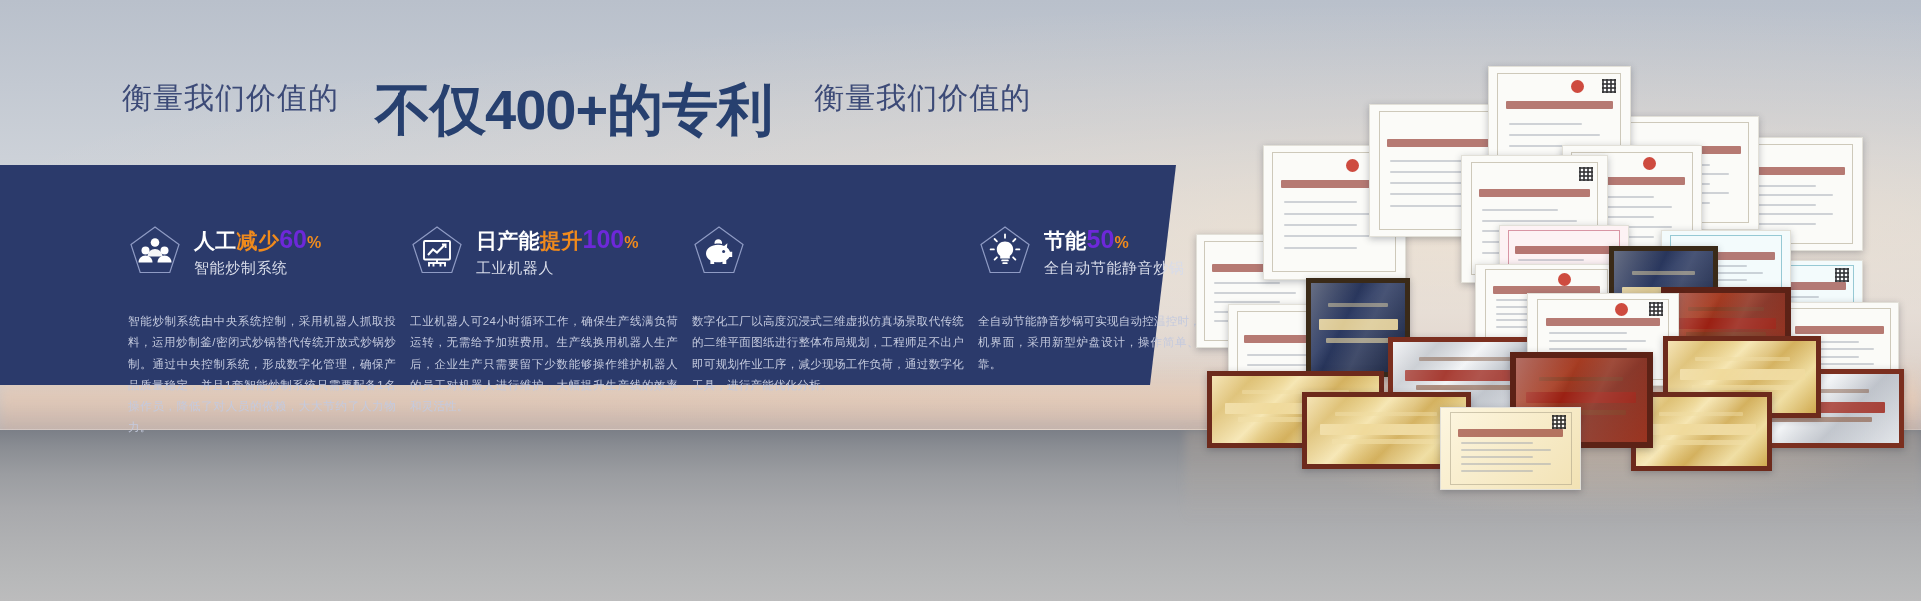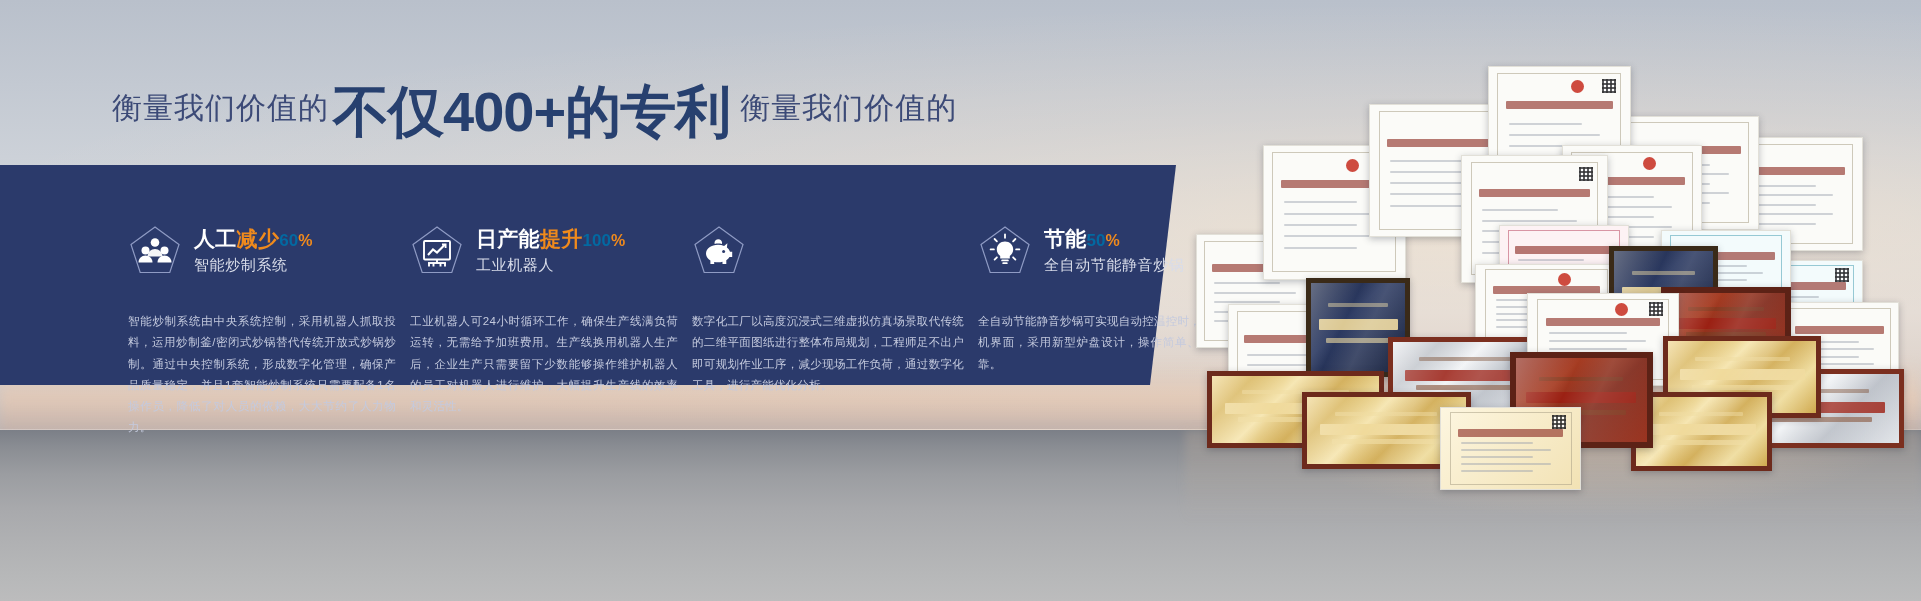--- a/index.html
+++ b/index.html
@@ -51,22 +51,22 @@
     position:absolute;left:1180px;top:430px;width:741px;height:120px;
     background:radial-gradient(60% 100% at 55% 0%, rgba(255,216,180,.40), rgba(255,216,180,0) 72%);
   }
   .bg-horizon{
     position:absolute;left:0;right:0;top:429px;height:2px;
     background:linear-gradient(90deg, rgba(255,255,255,.25), rgba(255,240,225,.55), rgba(255,255,255,.20));
   }
 
   
   .headline{
-    position:absolute;left:112px;top:78px;height:60px;
-    display:flex;align-items:center;white-space:nowrap;
+    position:absolute;left:122px;top:78px;height:60px;
+    display:flex;align-items:flex-start;white-space:nowrap;gap:32px;
   }
   .hl-a{font-size:30px;color:#3c4a77;letter-spacing:1px;font-weight:400;}
   .hl-big{
     font-size:56px;font-weight:700;color:#27406f;
     letter-spacing:-1px;line-height:1;margin:0 4px;
     position:relative;top:4px;
   }
   .hl-b{font-size:30px;color:#3c4a77;letter-spacing:1px;font-weight:400;margin-left:6px;}
   .hl-c{font-size:30px;font-weight:700;color:#f08a1c;letter-spacing:1px;}
 
@@ -98,21 +98,21 @@
     width:54px;height:54px;flex:0 0 54px;margin-right:12px;
     position:relative;
   }
   .penta svg{display:block;}
   .f-titles{display:flex;flex-direction:column;justify-content:center;}
   .f-title{
     font-size:21px;font-weight:700;color:#ffffff;line-height:1.12;
     white-space:nowrap;letter-spacing:.3px;
   }
   .f-title .hl{color:#f08a1c;}
-  .f-title .num{font-size:17px;font-weight:700;color:#0369a1;letter-spacing:0;}
+  .f-title .num{font-size:25px;font-weight:700;color:#6d28d9;letter-spacing:0;}
   .f-title .pct{font-size:16px;font-weight:700;color:#f08a1c;}
   .f-sub{
     font-size:15px;color:#d8dce9;margin-top:6px;letter-spacing:.6px;
     white-space:nowrap;font-weight:400;
   }
   .f-body{
     margin-top:18px;
     font-size:11.5px;line-height:1.85;color:#c4cade;
     letter-spacing:.2px;text-align:justify;
     width:268px;

